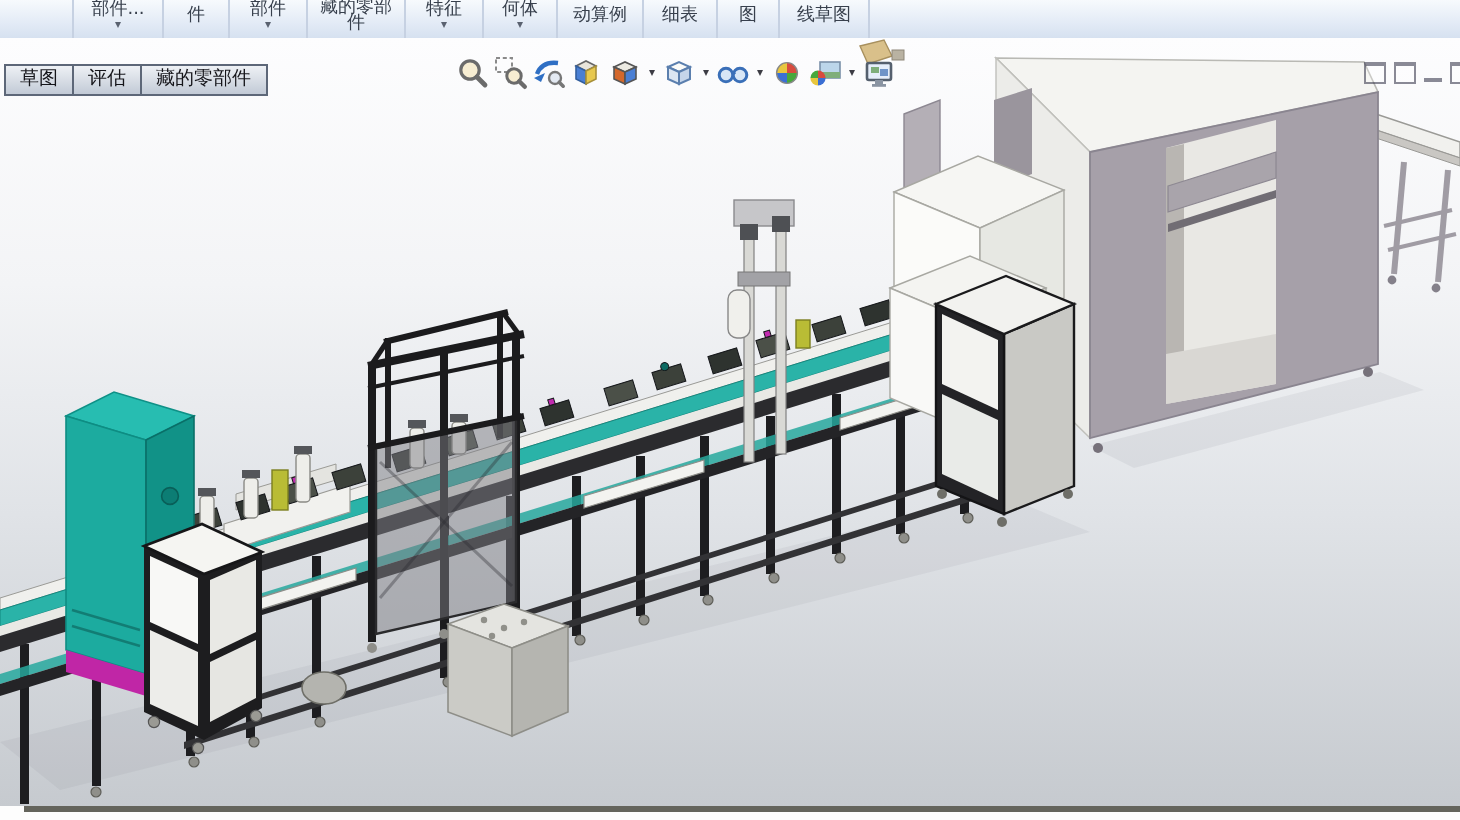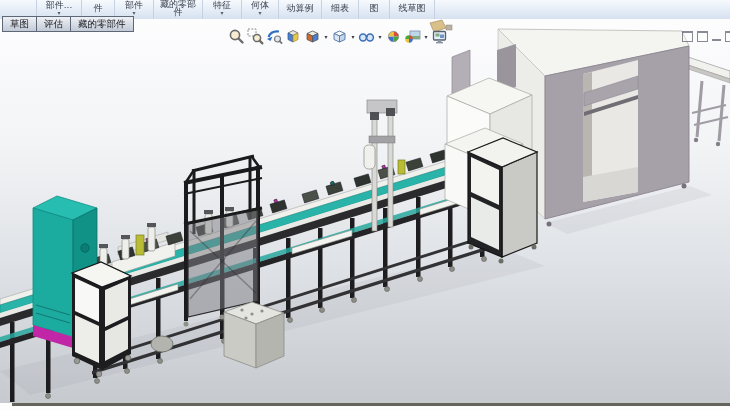--- a/index.html
+++ b/index.html
@@ -10,21 +10,21 @@
   .ribbon{position:absolute;top:0;left:0;width:730px;height:19px;
           background:linear-gradient(#f7fafd,#e3ebf6 60%,#d6e1f0);
           border-bottom:1px solid #98a2b2;display:flex;align-items:stretch;overflow:hidden;}
   .ribbon-stub{width:36px;border-right:1px solid #c6d1e2;}
   .rcell{position:relative;border-right:1px solid #c6d1e2;display:flex;flex-direction:column;
          align-items:center;justify-content:center;padding:0 2px;overflow:hidden;}
   .rlabel{font-size:9px;line-height:8.5px;color:#38404d;text-align:center;margin-top:-3px;white-space:normal;}
   .rdd{font-size:6px;line-height:5px;color:#5a6270;margin-top:1px;}
 
   
-  .tabs{position:absolute;top:16px;left:2px;display:flex;z-index:6;}
+  .tabs{position:absolute;top:32px;left:2px;display:flex;z-index:6;}
   .tab{font-size:9.5px;line-height:11px;padding:1px 7px 2px;color:#15151a;
        background:linear-gradient(#eef1f5,#c2cad6);border:1px solid #5d6778;margin-right:-1px;cursor:default;}
 
   
   .viewport{position:absolute;top:19px;left:0;width:730px;height:384px;
             background:linear-gradient(180deg,#fdfdfe 0%,#f3f4f6 32%,#e0e3e7 62%,#c6cacf 100%);}
   .scene{position:absolute;top:0;left:0;}
 
   
   .hud{position:absolute;left:228px;top:9px;display:flex;align-items:center;gap:2px;z-index:7;}

